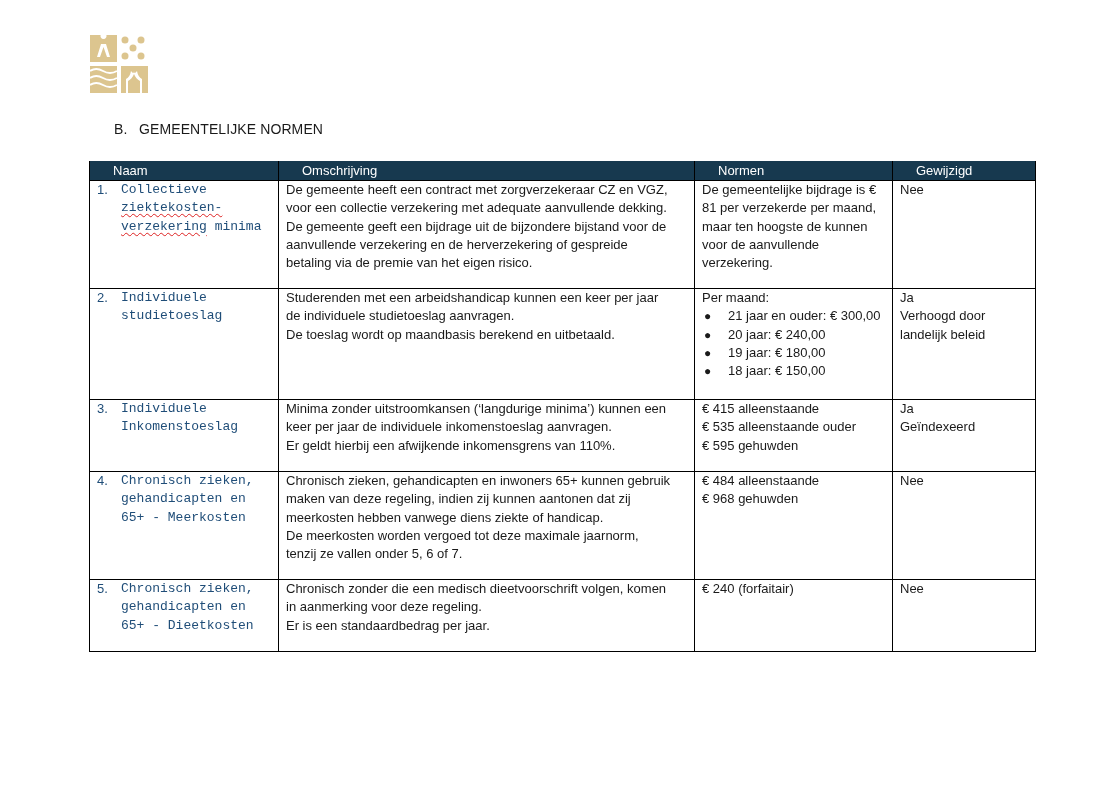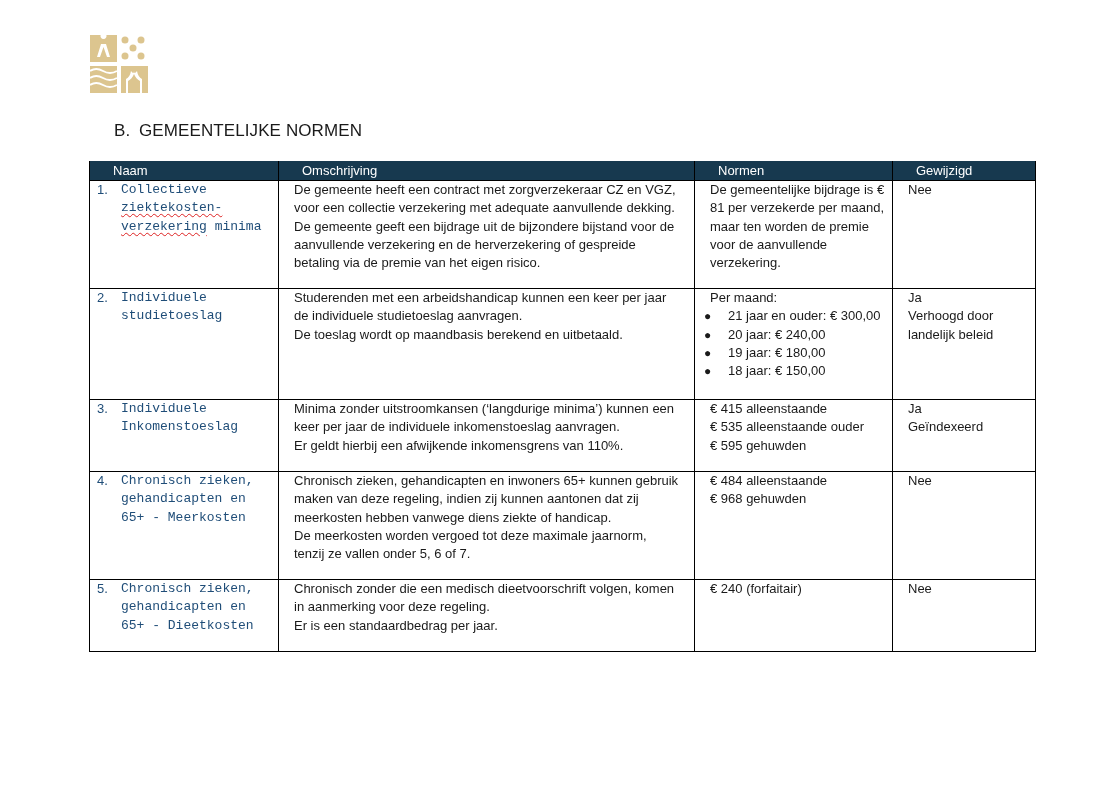--- a/index.html
+++ b/index.html
@@ -4,21 +4,21 @@
 <style>
   html, body { margin: 0; padding: 0; background: #ffffff; }
   body {
     width: 1109px; height: 788px; position: relative; overflow: hidden;
     font-family: "Liberation Sans", "DejaVu Sans", sans-serif;
     color: #1a1a1a;
   }
   .logo { position: absolute; left: 90px; top: 35px; width: 58px; height: 58px; }
   .section-heading {
     position: absolute; left: 114px; top: 121px;
-    font-size: 17px; letter-spacing: 0.1px; color: #1a1a1a;
+    font-size: 14px; letter-spacing: 0.1px; color: #1a1a1a;
   }
   .section-heading .num { display: inline-block; width: 25px; }
   table.norms {
     position: absolute; left: 89px; top: 161px;
     width: 946px; border-collapse: collapse; table-layout: fixed;
     font-size: 13px; line-height: 18.2px;
   }
   table.norms col.c1 { width: 189px; }
   table.norms col.c2 { width: 416px; }
   table.norms col.c3 { width: 198px; }
@@ -37,21 +37,21 @@
   tr.r4 td { height: 107px; }
   tr.r5 td { height: 71px; }
   .name-cell { color: #1f4d78; }
   .name-wrap { display: flex; }
   .name-num { width: 24px; flex: 0 0 24px; }
   .name-text { flex: 1; font-family: Liberation Mono, monospace; }
   .spell { text-decoration: underline wavy #d22; text-decoration-thickness: 1px; text-underline-offset: 2px; }
   ul.bullets { list-style: none; margin: 0; padding: 0; }
   ul.bullets li { display: flex; }
   ul.bullets li .dot { width: 24px; flex: 0 0 24px; padding-left: 2px; font-size: 12px; }
-  .line { display: block; margin-left: 8px; }
+  .line { display: block; }
 </style>
 </head>
 <body>
 
 <div class="logo">
   <svg width="58" height="58" viewBox="0 0 58 58">
     <g fill="#dcc58f">
 
       <rect x="0" y="0" width="27" height="27"></rect>
       <path d="M13.5 4 a3 3 0 1 1 0.01 0 Z M11 9 L7 22 L10 22 L13.5 12 L17 22 L20 22 L16 9 Z" fill="#ffffff"></path>
@@ -105,21 +105,21 @@
       <td>
         <span class="line">De gemeente heeft een contract met zorgverzekeraar CZ en VGZ,</span>
         <span class="line">voor een collectie verzekering met adequate aanvullende dekking.</span>
         <span class="line">De gemeente geeft een bijdrage uit de bijzondere bijstand voor de</span>
         <span class="line">aanvullende verzekering en de herverzekering of gespreide</span>
         <span class="line">betaling via de premie van het eigen risico.</span>
       </td>
       <td>
         <span class="line">De gemeentelijke bijdrage is €</span>
         <span class="line">81 per verzekerde per maand,</span>
-        <span class="line">maar ten worden de premie</span>
+        <span class="line">maar ten hoogste de kunnen</span>
         <span class="line">voor de aanvullende</span>
         <span class="line">verzekering.</span>
       </td>
       <td>
         <span class="line">Nee</span>
       </td>
     </tr>
 
     <tr class="r2">
       <td class="name-cell">

